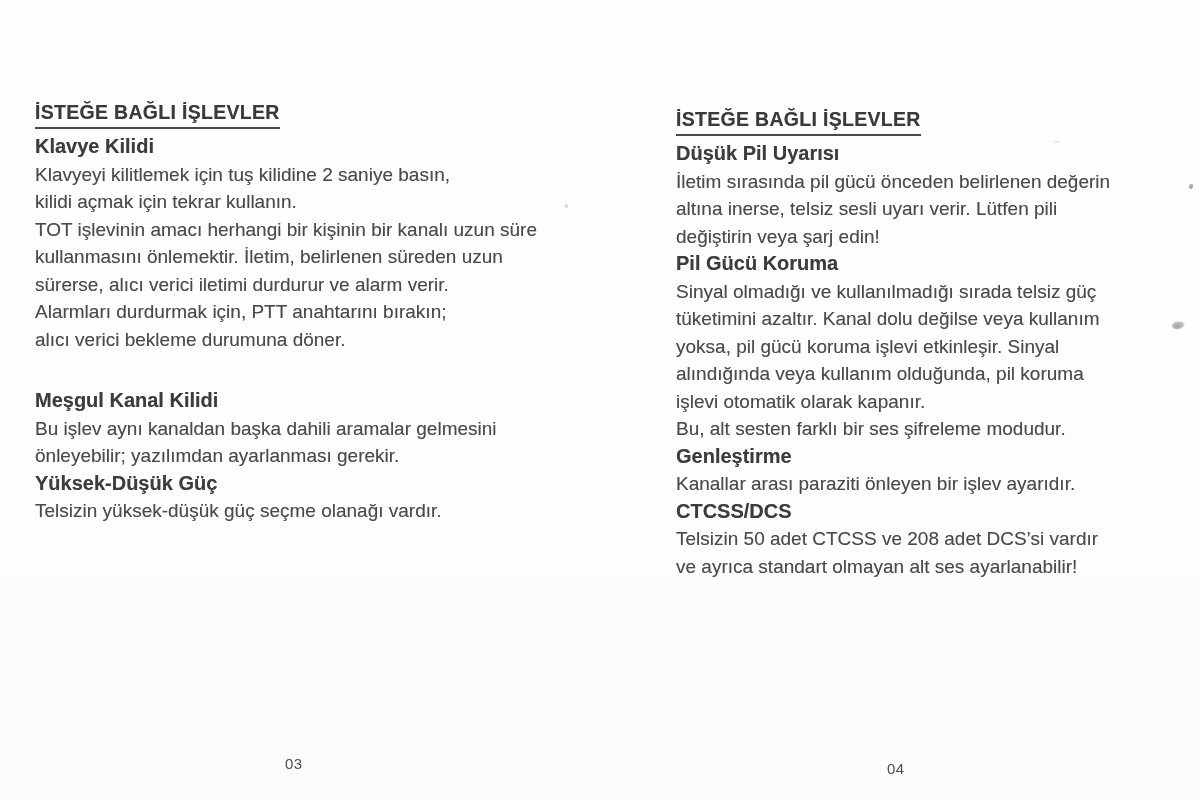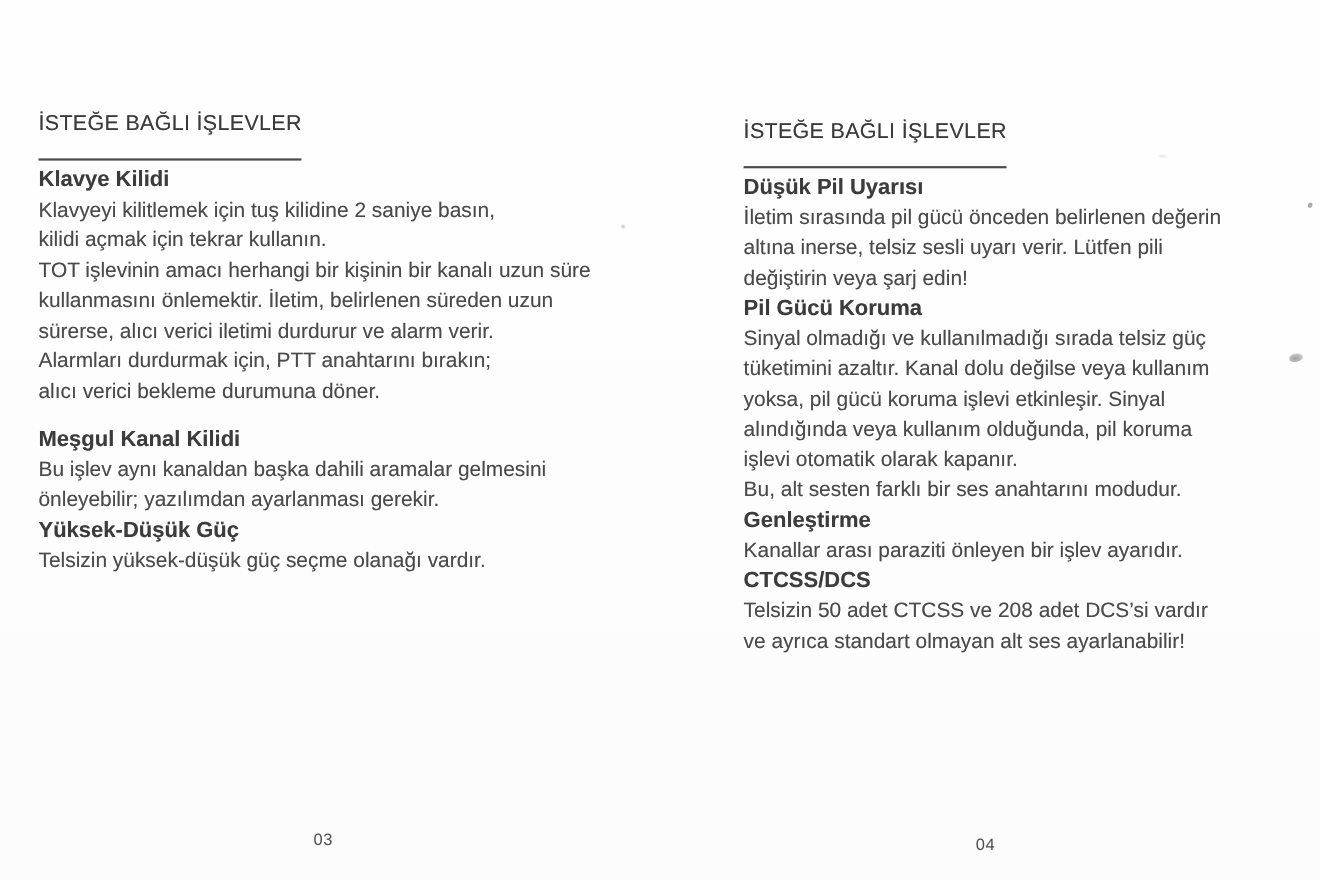--- a/index.html
+++ b/index.html
@@ -18,46 +18,46 @@
   .page-col {
     position: absolute;
     color: #474747;
   }
   .page-col.left  { top: 101px; left: 35px;  width: 605px; }
   .page-col.right { top: 108px; left: 676px; width: 522px; }
 
   .doc-heading {
     display: inline-block;
     font-size: 19.5px;
-    font-weight: normal;
+    font-weight: bold;
     letter-spacing: 0.3px;
     color: #3a3a3a;
     border-bottom: 2.2px solid #4a4a4a;
-    padding-bottom: 20px;
+    padding-bottom: 3px;
     margin-bottom: 4px;
     text-shadow: 0 0 0.5px rgba(70,70,70,0.55);
     white-space: pre;
     text-align: right;
   }
   .section-title {
     font-size: 20px;
     font-weight: bold;
     color: #3c3c3c;
     line-height: 27.5px;
     text-shadow: 0 0 0.5px rgba(70,70,70,0.5);
     white-space: pre;
   }
   .section-body {
     font-size: 19px;
     color: #4a4a4a;
     line-height: 27.5px;
     white-space: pre-line;
     text-shadow: 0 0 0.6px rgba(90,90,90,0.45);
   }
-  .gap-before { margin-top: 16px; }
+  .gap-before { margin-top: 34px; }
 
   .page-number {
     position: absolute;
     font-size: 15px;
     color: #4d4d4d;
     letter-spacing: 0.5px;
   }
   .page-number.left  { top: 755px; left: 285px; }
   .page-number.right { top: 760px; left: 887px; }
 
@@ -132,21 +132,21 @@
     <div>
       <div class="section-title">Pil Gücü Koruma</div>
       <div class="section-body">Sinyal olmadığı ve kullanılmadığı sırada telsiz güç
 tüketimini azaltır. Kanal dolu değilse veya kullanım
 yoksa, pil gücü koruma işlevi etkinleşir. Sinyal
 alındığında veya kullanım olduğunda, pil koruma
 işlevi otomatik olarak kapanır.</div>
     </div>
 
     <div>
-      <div class="section-body">Bu, alt sesten farklı bir ses anahtarını modudur.</div>
+      <div class="section-body">Bu, alt sesten farklı bir ses şifreleme modudur.</div>
     </div>
 
     <div>
       <div class="section-title">Genleştirme</div>
       <div class="section-body">Kanallar arası paraziti önleyen bir işlev ayarıdır.</div>
     </div>
 
     <div>
       <div class="section-title">CTCSS/DCS</div>
       <div class="section-body">Telsizin 50 adet CTCSS ve 208 adet DCS’si vardır

